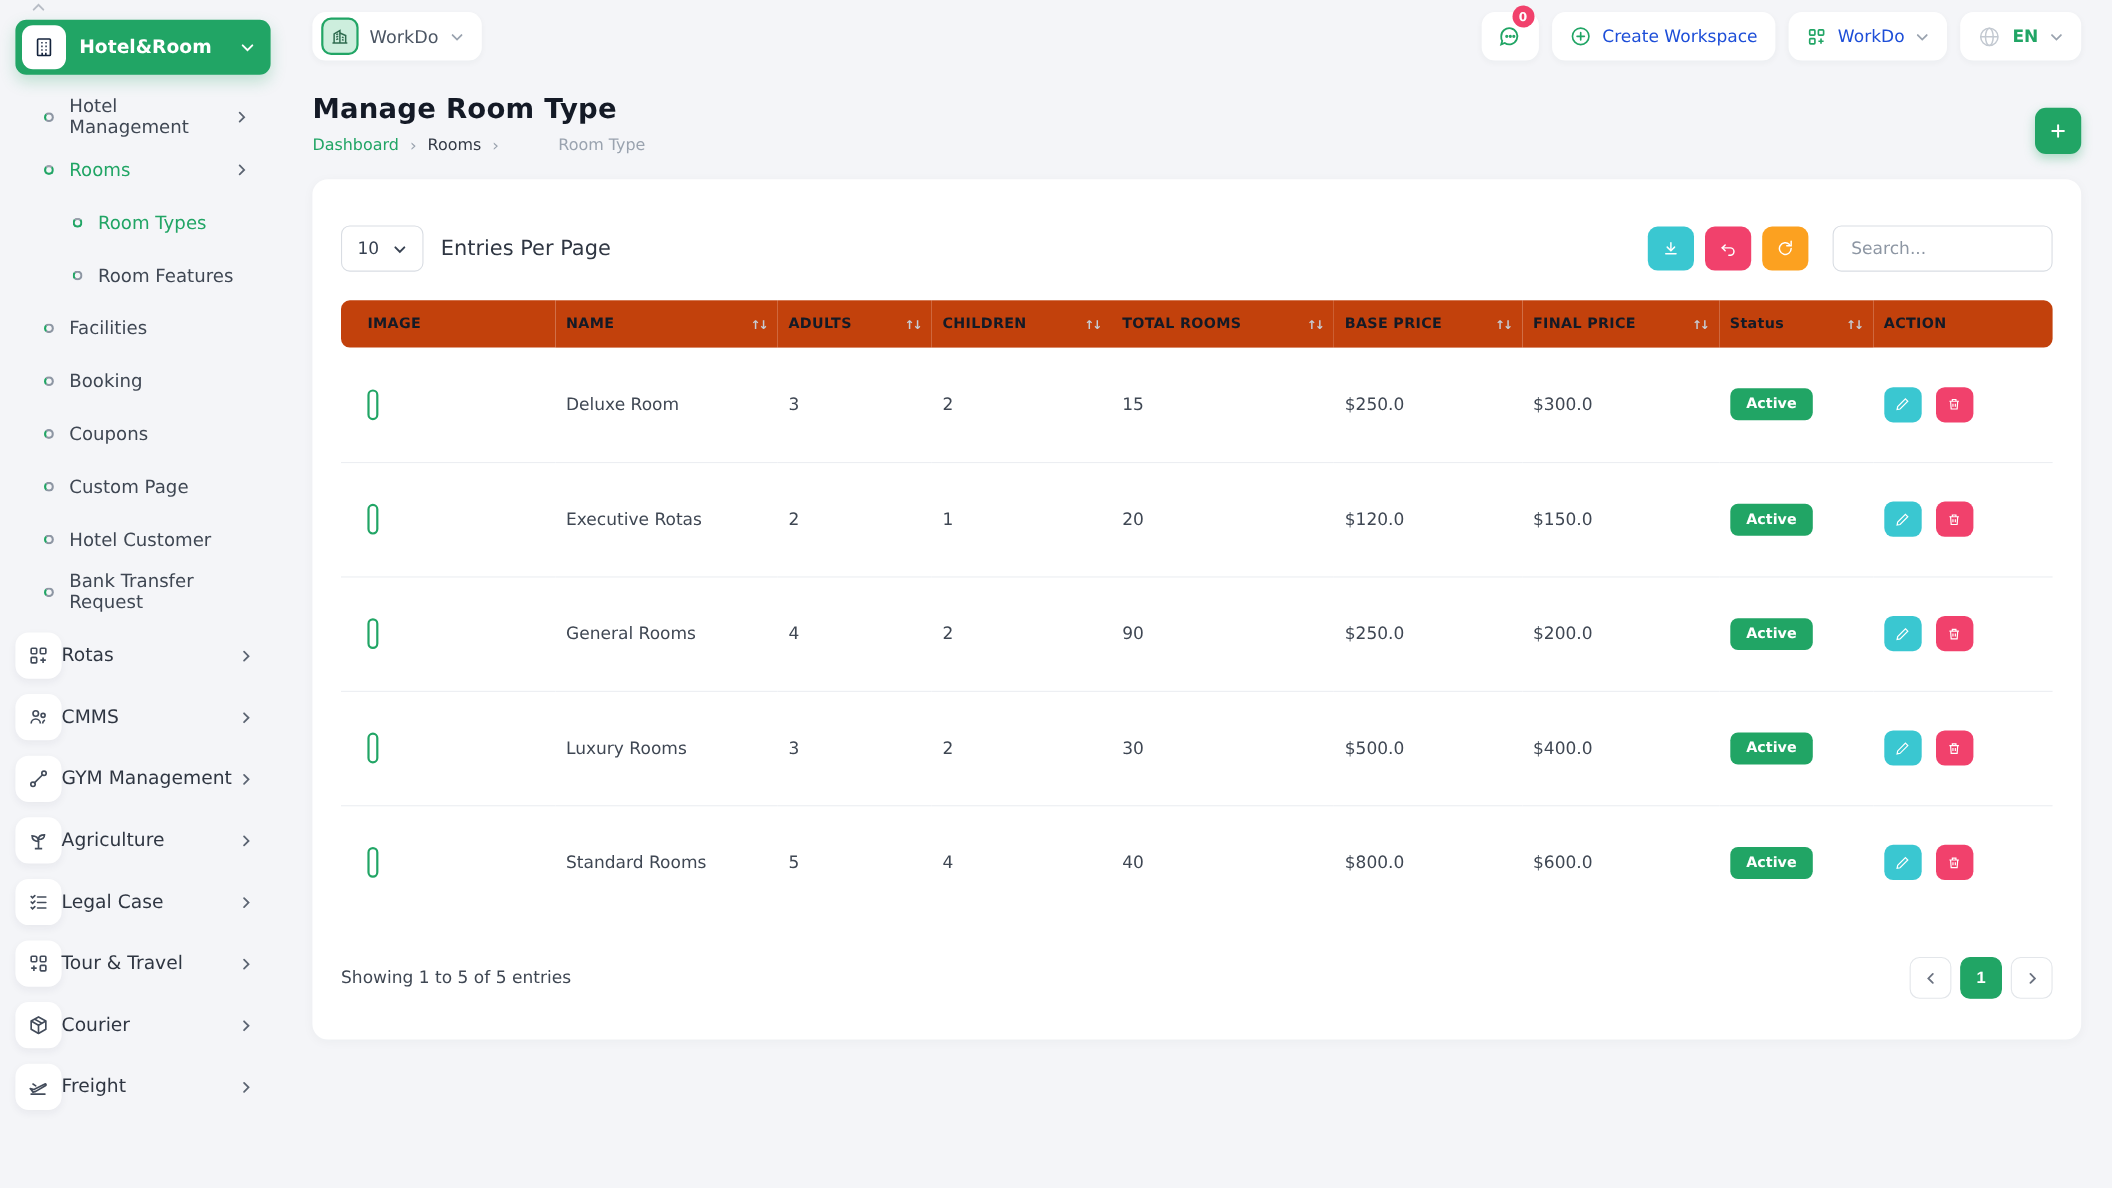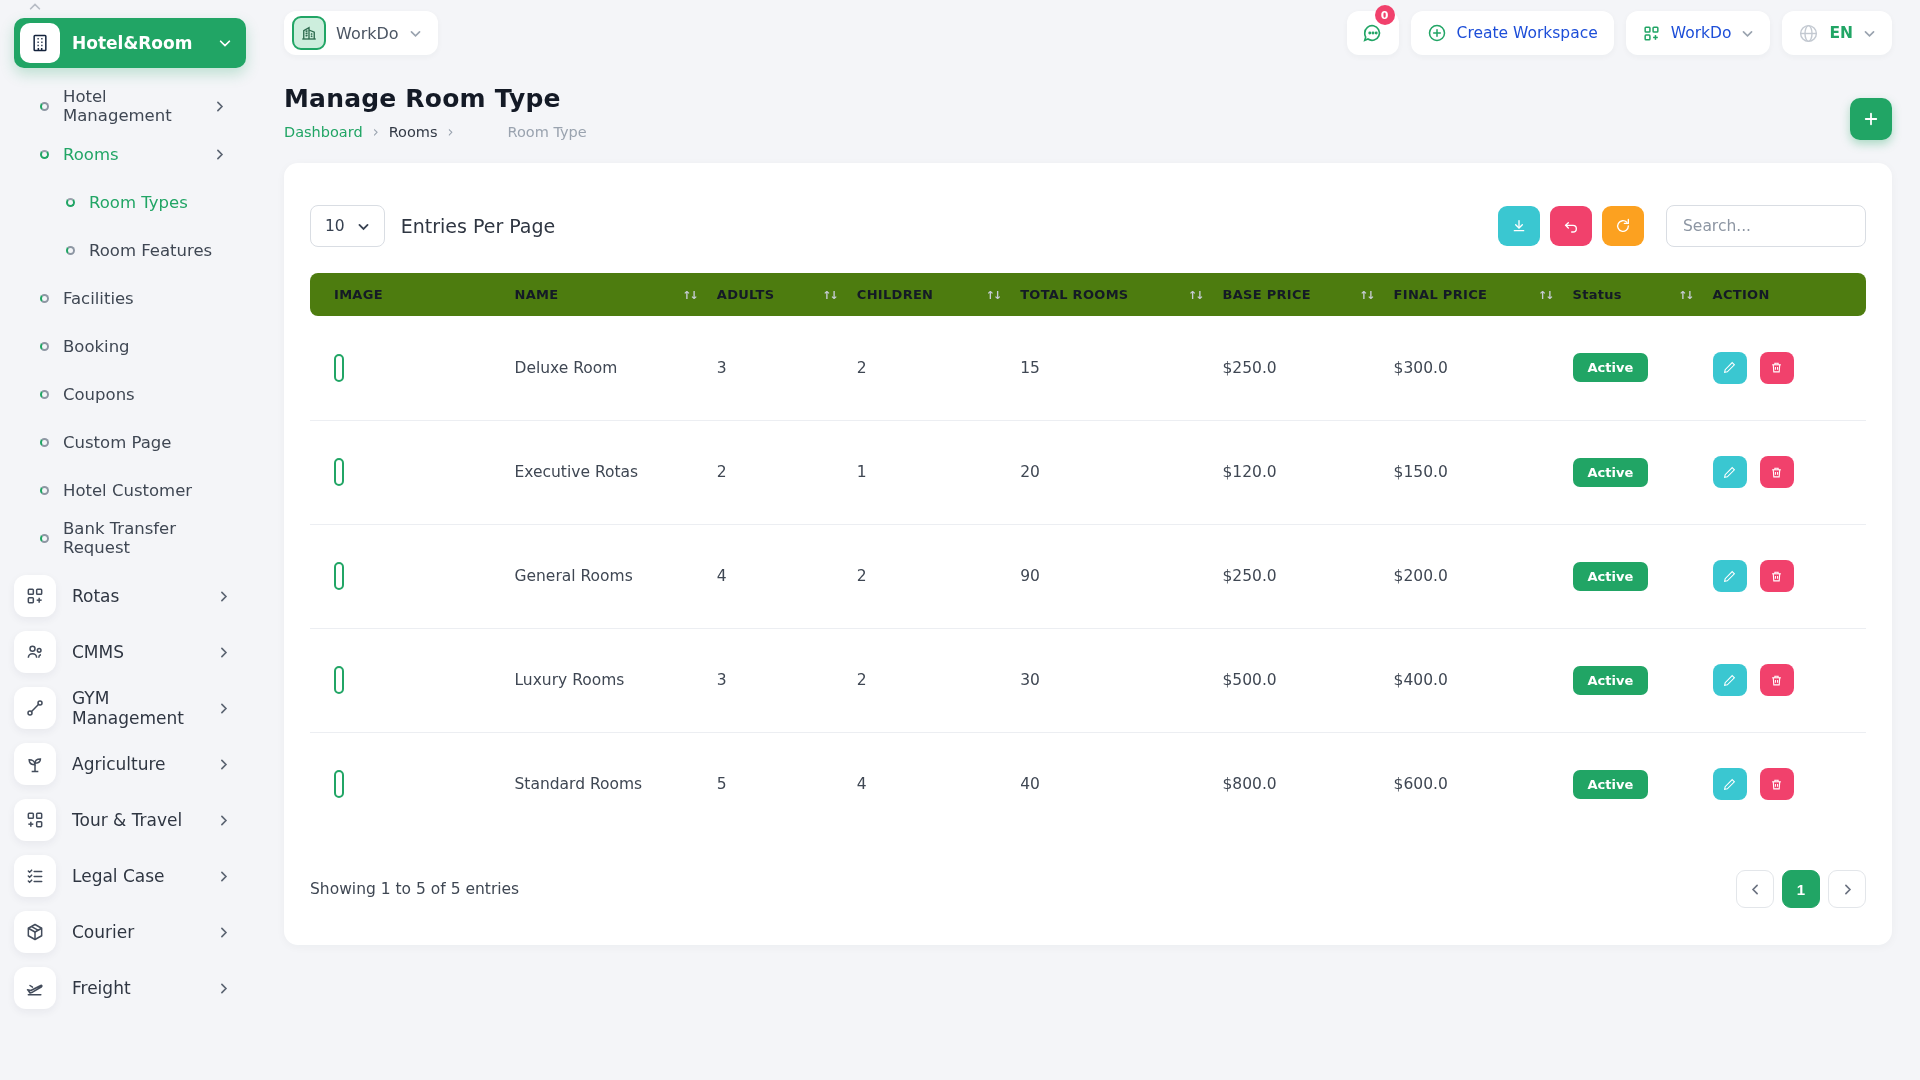--- a/index.html
+++ b/index.html
@@ -28,21 +28,21 @@
 
   ul.menu { list-style:none; margin-top:14px; }
   .menu-item { display:flex; align-items:center; gap:14px; height:48px; padding-left:26px; font-size:16.5px; color:#3f4753; cursor:pointer; }
   .menu-item.sub { padding-left:52px; }
   .menu-item .bullet { width:9px; height:9px; border-radius:50%; border:2px solid #8d96a3; border-left-color:#21a565; flex:none; }
   .menu-item.active { color:#21a565; font-weight:500; }
   .menu-item.active .bullet { border-color:#21a565; border-top-color:#9aa0ac; }
   .menu-item .chev-r { margin-left:auto; margin-right:20px; color:#5b6472; }
 
   ul.modules { list-style:none; margin-top:6px; }
-  .module-item { display:flex; align-items:center; gap:16px; height:56px; cursor:pointer; font-size:17px; color:#2f3642; }
+  .module-item { display:flex; align-items:center; height:56px; cursor:pointer; font-size:17px; color:#2f3642; }
   .module-item .icon-box { width:42px; height:42px; background:#fff; border-radius:12px; box-shadow:0 3px 8px rgba(30,40,60,.06); display:flex; align-items:center; justify-content:center; color:#434c5b; flex:none; }
   .module-item .chev-r { margin-left:auto; margin-right:16px; color:#5b6472; }
 
   
   .topbar { position:absolute; left:260px; top:0; right:0; height:66px; display:flex; align-items:center; padding:0 28px 0 24px; }
   .pill { background:#fff; border-radius:12px; display:flex; align-items:center; gap:10px; height:44px; padding:0 16px; cursor:pointer; box-shadow:0 2px 6px rgba(30,40,60,.04); }
   .ws-pill .ws-icon { width:34px; height:34px; border-radius:9px; background:#cdeedd; border:2px solid #21a565; display:flex; align-items:center; justify-content:center; color:#2e6b4f; margin-left:-8px; }
   .ws-pill .label { font-size:16px; color:#4b5563; font-weight:500; }
   .topbar .spacer { flex:1; }
   .topbar-right { display:flex; align-items:center; gap:12px; }
@@ -73,21 +73,21 @@
   .toolbar .spacer { flex:1; }
   .tool-btn { width:42px; height:40px; border:none; border-radius:9px; color:#fff; display:flex; align-items:center; justify-content:center; cursor:pointer; margin-left:10px; }
   .tool-btn.download { background:#3ac7d1; }
   .tool-btn.undo { background:#f1416c; }
   .tool-btn.refresh { background:#fca120; }
   .search-input { margin-left:22px; width:200px; height:42px; border:1px solid #d9dde3; border-radius:8px; padding:0 16px; font-size:15.5px; color:#374151; background:#fff; font-family:inherit; }
   .search-input::placeholder { color:#8d96a3; }
 
   
   table { width:100%; border-collapse:collapse; margin-top:26px; table-layout:fixed; }
-  thead th { background:#4d7c0f; text-align:left; font-size:13px; color:#141a26; font-weight:700; letter-spacing:.3px; padding:14px 10px; }
+  thead th { background:#c2410c; text-align:left; font-size:13px; color:#141a26; font-weight:700; letter-spacing:.3px; padding:14px 10px; }
   thead th:first-child { padding-left:24px; border-radius:8px 0 0 8px; }
   thead th:last-child { border-radius:0 8px 8px 0; }
   .sort-glyph { color:#c6ccd4; font-size:11px; float:right; letter-spacing:-2px; margin-top:2px; }
   tbody td { padding:10px; font-size:15.5px; color:#3f4753; border-top:1px solid #eceef2; vertical-align:middle; height:104px; }
   tbody tr:first-child td { border-top:none; }
   tbody td:first-child { padding-left:24px; }
   .thumb { width:66px; height:92px; border:2px solid #21a565; border-radius:12px; padding:3px; background:#fff; }
   .thumb .img { width:100%; height:100%; border-radius:8px; }
   .thumb-0 .img { background:linear-gradient(180deg,#f3f2ef 0 16%,#6a594b 16% 64%,#cfc8bd 64% 78%,#8f8577 78%); }
   .thumb-1 .img { background:linear-gradient(90deg,#8a5f3c 0 10%,transparent 10% 90%,#8a5f3c 90%),linear-gradient(180deg,#f6f3ee 0 30%,#e9e0d2 30% 66%,#cbb896 66%); }
@@ -252,47 +252,47 @@
       </span>
       <span>Agriculture</span>
       <span class="chev-r">
           <svg width="13" height="13" viewBox="0 0 16 16" fill="none" stroke="currentColor" stroke-width="2" stroke-linecap="round">
             <polyline points="6,3 11,8 6,13"></polyline>
           </svg>
         </span>
     </li>
     <li class="module-item">
       <span class="icon-box">
-        <svg width="20" height="20" viewBox="0 0 24 24" fill="none" stroke="currentColor" stroke-width="1.8">
-            <rect x="4" y="4" width="6" height="6" rx="1"></rect>
-            <rect x="14" y="4" width="6" height="6" rx="1"></rect>
-            <rect x="14" y="14" width="6" height="6" rx="1"></rect>
-            <line x1="7" y1="14" x2="7" y2="20"></line>
-            <line x1="4" y1="17" x2="10" y2="17"></line>
-          </svg>
-      </span>
-      <span>Tour &amp; Travel</span>
-      <span class="chev-r">
-          <svg width="13" height="13" viewBox="0 0 16 16" fill="none" stroke="currentColor" stroke-width="2" stroke-linecap="round">
-            <polyline points="6,3 11,8 6,13"></polyline>
-          </svg>
-        </span>
-    </li>
-    <li class="module-item">
-      <span class="icon-box">
         <svg width="20" height="20" viewBox="0 0 24 24" fill="none" stroke="currentColor" stroke-width="1.8" stroke-linecap="round">
             <polyline points="4,6 5.5,7.5 8,5"></polyline>
             <line x1="11" y1="6.5" x2="20" y2="6.5"></line>
             <polyline points="4,12 5.5,13.5 8,11"></polyline>
             <line x1="11" y1="12.5" x2="20" y2="12.5"></line>
             <polyline points="4,18 5.5,19.5 8,17"></polyline>
             <line x1="11" y1="18.5" x2="20" y2="18.5"></line>
           </svg>
       </span>
       <span>Legal Case</span>
+      <span class="chev-r">
+          <svg width="13" height="13" viewBox="0 0 16 16" fill="none" stroke="currentColor" stroke-width="2" stroke-linecap="round">
+            <polyline points="6,3 11,8 6,13"></polyline>
+          </svg>
+        </span>
+    </li>
+    <li class="module-item">
+      <span class="icon-box">
+        <svg width="20" height="20" viewBox="0 0 24 24" fill="none" stroke="currentColor" stroke-width="1.8">
+            <rect x="4" y="4" width="6" height="6" rx="1"></rect>
+            <rect x="14" y="4" width="6" height="6" rx="1"></rect>
+            <rect x="14" y="14" width="6" height="6" rx="1"></rect>
+            <line x1="7" y1="14" x2="7" y2="20"></line>
+            <line x1="4" y1="17" x2="10" y2="17"></line>
+          </svg>
+      </span>
+      <span>Tour &amp; Travel</span>
       <span class="chev-r">
           <svg width="13" height="13" viewBox="0 0 16 16" fill="none" stroke="currentColor" stroke-width="2" stroke-linecap="round">
             <polyline points="6,3 11,8 6,13"></polyline>
           </svg>
         </span>
     </li>
     <li class="module-item">
       <span class="icon-box">
         <svg width="20" height="20" viewBox="0 0 24 24" fill="none" stroke="currentColor" stroke-width="1.8" stroke-linejoin="round">
             <path d="M12 3l8 4.5v9L12 21l-8-4.5v-9z"></path>

